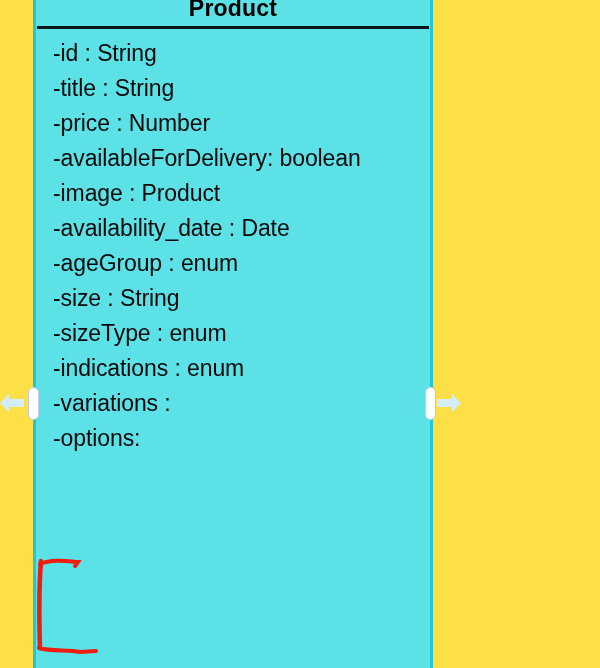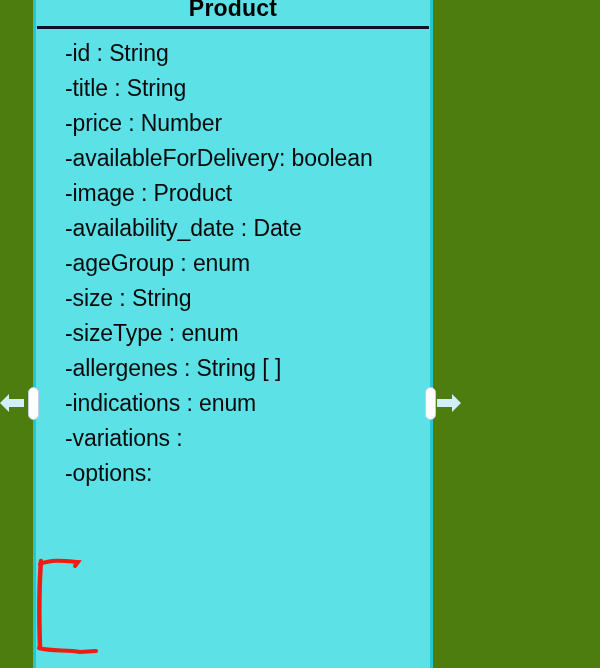--- a/index.html
+++ b/index.html
@@ -13,21 +13,21 @@
     position: relative;
     overflow: hidden;
     font-family: "Liberation Sans", sans-serif;
   }
 
   #canvas {
     position: absolute;
     inset: 0;
     width: 600px;
     height: 668px;
-    background: #4d7c0f;
+    background: #fde047;
   }
 
   
   #class-box {
     position: absolute;
     left: 33px;
     top: -14px;
     width: 400px;
     height: 682px;
     background: #5ce1e6;
@@ -64,21 +64,21 @@
     top: 38px;
     height: 3px;
     background: #08161e;
   }
 
   #attributes {
     position: absolute;
     left: 0;
     right: 0;
     top: 48px;
-    padding-left: 29px;
+    padding-left: 17px;
   }
   .attr-row {
     height: 35px;
     line-height: 35px;
     font-size: 23px;
     color: #0a0a0a;
     white-space: nowrap;
     letter-spacing: -0.1px;
   }
 
@@ -144,21 +144,20 @@
     <div id="attributes">
       <div class="attr-row">-id : String</div>
       <div class="attr-row">-title : String</div>
       <div class="attr-row">-price : Number</div>
       <div class="attr-row">-availableForDelivery: boolean</div>
       <div class="attr-row">-image : Product</div>
       <div class="attr-row">-availability_date : Date</div>
       <div class="attr-row">-ageGroup : enum</div>
       <div class="attr-row">-size : String</div>
       <div class="attr-row">-sizeType : enum</div>
-      <div class="attr-row">-allergenes : String [ ]</div>
       <div class="attr-row">-indications : enum</div>
       <div class="attr-row">-variations :</div>
       <div class="attr-row">-options:</div>
     </div>
 
   </div>
 
   <div id="handle-left" class="resize-handle"></div>
   <div id="handle-right" class="resize-handle"></div>
 

